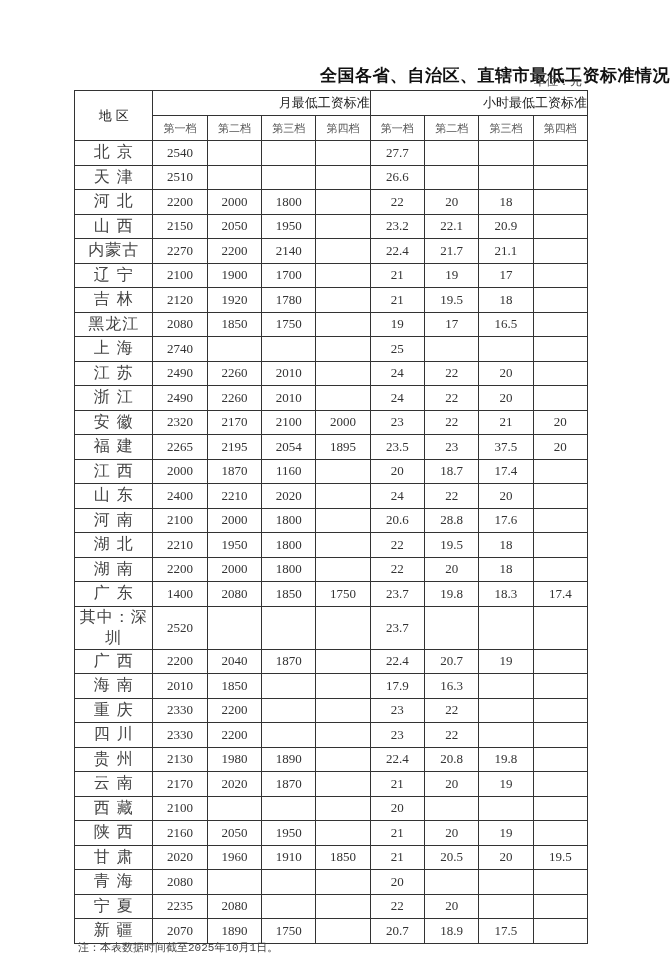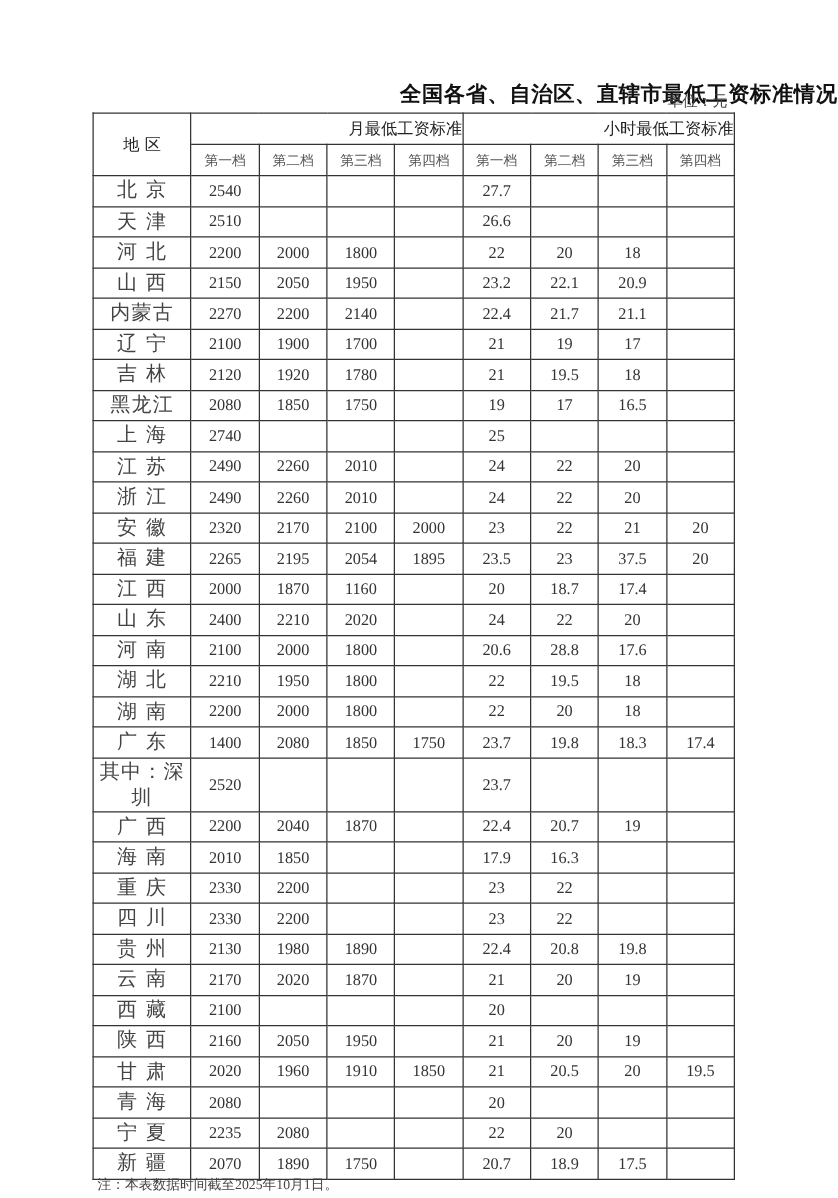--- a/index.html
+++ b/index.html
@@ -6,21 +6,21 @@
     body { width:670px; height:958px; position:relative; overflow:hidden; font-family:"DejaVu Sans", sans-serif; color:#222; }
     .title { position:absolute; top:64px; left:0; width:670px; text-align:right; font-size:17px; font-weight:bold; letter-spacing:0.5px; color:#111; }
     .unit { position:absolute; top:73px; right:88px; font-family:"DejaVu Serif", serif; font-size:12px; color:#444; }
     table { position:absolute; top:90px; left:74px; border-collapse:collapse; table-layout:fixed; width:514px; }
     td, th { border:1px solid #333; text-align:center; vertical-align:middle; padding:0; font-weight:normal; }
     th.group { height:24px; font-size:13px; font-family:"DejaVu Sans", sans-serif; color:#222;text-align:right; }
     th.tier { height:24px; font-size:11px; font-family:"DejaVu Serif", serif; color:#555;margin-top:36px; }
     th.region-h { font-size:13px; font-family:"DejaVu Sans", sans-serif; color:#222; }
     td { height:23.5px; font-family:"Liberation Serif", serif; font-size:13px; color:#333; }
     td.region { font-family:"DejaVu Serif", serif; font-size:16px; color:#444; letter-spacing:1px; }
-    .note { position:absolute; top:940px; left:78px; font-family:Liberation Serif, serif; font-size:11px; color:#444; }
+    .note { position:absolute; top:940px; left:78px; font-family:Liberation Mono, monospace; font-size:11px; color:#444; }
     .col-region { width:78px; }
     .col-m { width:54px; }
     .col-h { width:54px; }
   </style>
 </head>
 <body>
 
 <div class="title">全国各省、自治区、直辖市最低工资标准情况</div>
 <div class="unit">单位：元</div>
 

